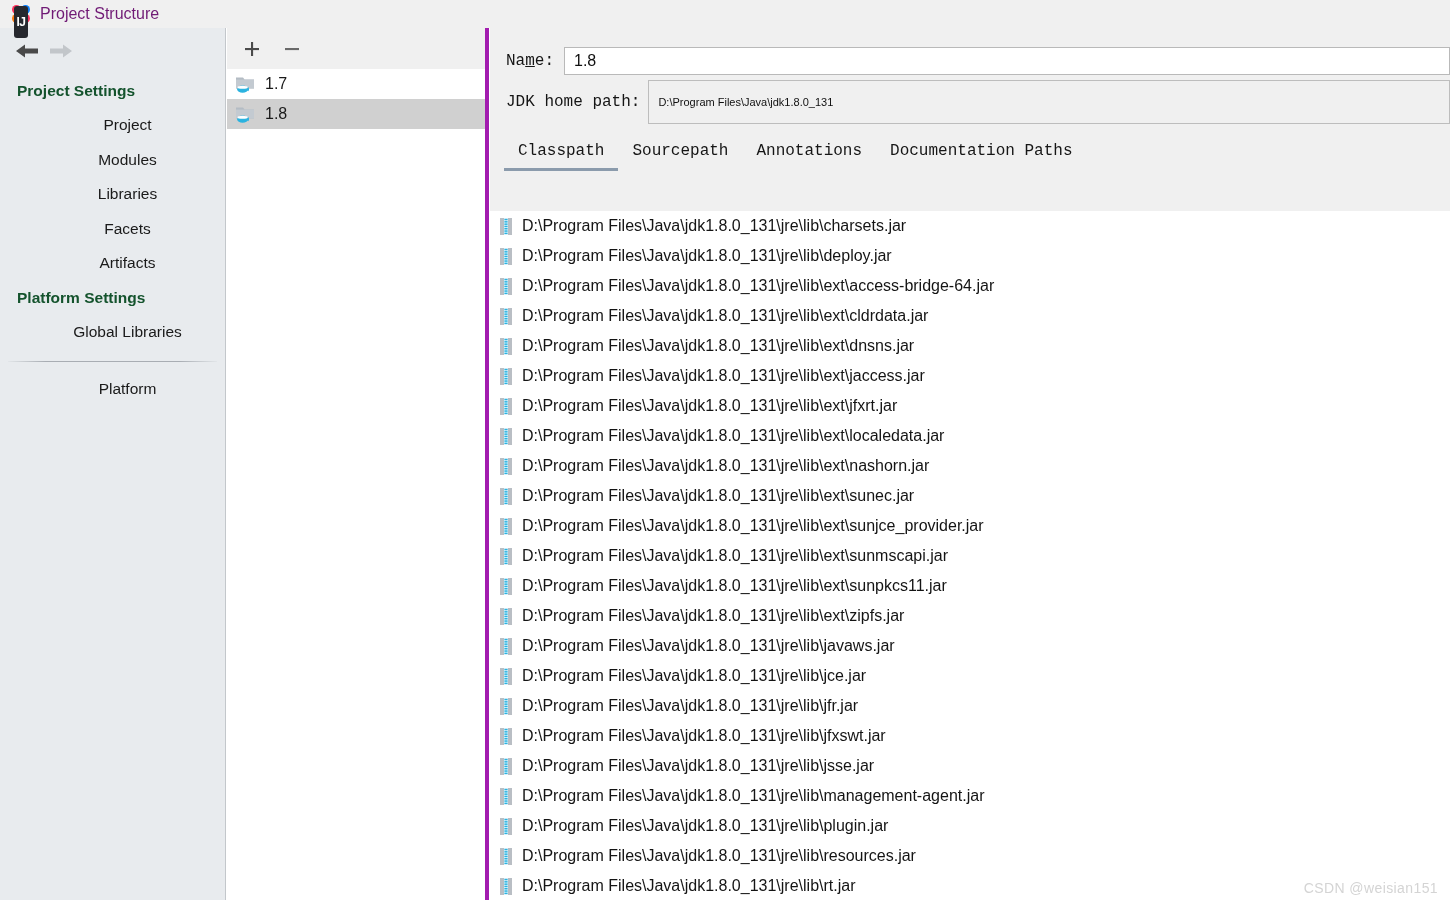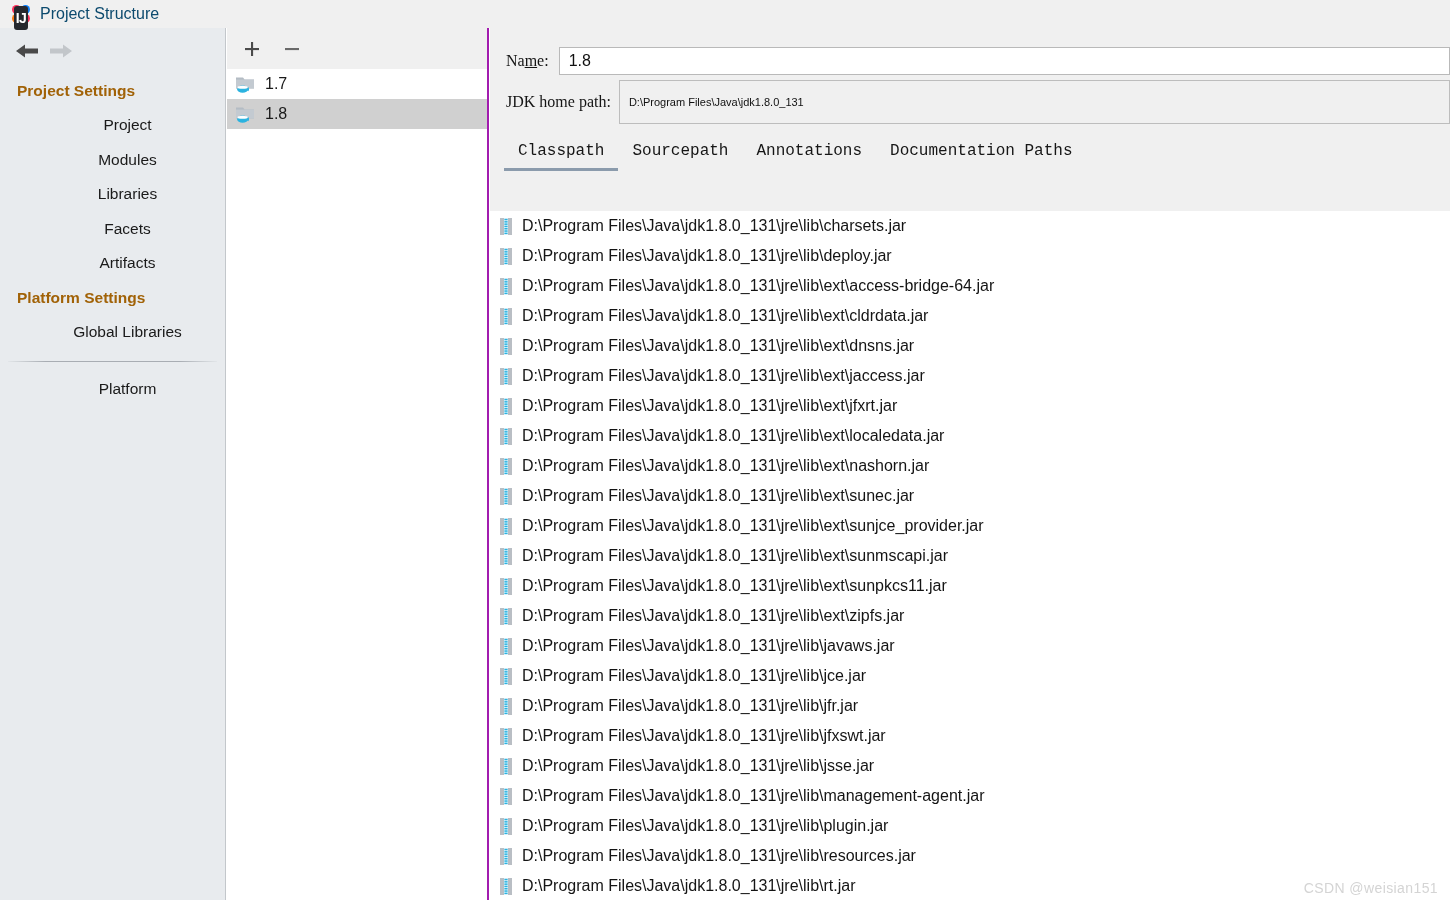--- a/index.html
+++ b/index.html
@@ -19,47 +19,47 @@
     display: flex; align-items: center;
   }
   #app-logo {
     width: 18px; height: 18px; margin-left: 12px; margin-right: 10px;
     position: relative; flex: 0 0 auto;
   }
   #app-logo .blob {
     position: absolute; border-radius: 50%; filter: blur(0.4px);
   }
   #app-logo .core {
-    position: absolute; left: 2px; top: 1px; width: 14px; height: 24px;
+    position: absolute; left: 2px; top: 1px; width: 14px; height: 32px;
     background: #26282e; border-radius: 3px;
-    color: #ffffff; font-size: 14px; font-weight: bold;
+    color: #ffffff; font-size: 12px; font-weight: bold;
     font-family: "Liberation Sans", sans-serif;
     display: flex; align-items: center; justify-content: center;
     letter-spacing: -0.5px; z-index: 3;
   }
   #title-text {
-    font-size: 16px; color: #0c4a6e; font-family: "Liberation Sans", sans-serif;
+    font-size: 16px; color: #701a75; font-family: "Liberation Sans", sans-serif;
   }
 
   
   #sidebar {
     position: absolute; left: 0; top: 28px; width: 226px; height: 872px;
     background: #e8ebee;
     border-right: 1px solid #c3c7cb;
   }
   #nav-arrows {
     height: 46px; display: flex; align-items: center; padding-left: 10px;
   }
   .nav-arrow {
     width: 34px; height: 30px; display: flex; align-items: center; justify-content: center;
   }
   .nav-arrow svg { display: block; }
 
   .group-title {
-    font-size: 15.5px; font-weight: bold; color: #a16207;
+    font-size: 15.5px; font-weight: bold; color: #14532d;
     padding: 0 0 0 17px; height: 34px; line-height: 34px;
     font-family: "Liberation Sans", sans-serif;
   }
   .nav-item {
     font-size: 15.5px; color: #1a1a1a;
     padding: 0 0 0 30px; height: 34.5px; line-height: 34.5px;
     font-family: "Liberation Sans", sans-serif;
     white-space: nowrap;
     text-align: center;
   }
@@ -68,21 +68,21 @@
   }
   #sidebar-separator {
     margin: 12px 8px 10px 8px; height: 1px;
     background: linear-gradient(to right, rgba(190,195,200,0.15), rgba(165,170,176,0.95) 18%, rgba(165,170,176,0.95) 82%, rgba(190,195,200,0.15));
   }
 
   
   #sdk-panel {
     position: absolute; left: 227px; top: 28px; width: 262px; height: 872px;
     background: #ffffff;
-    border-right: 2px solid #a21caf;
+    border-right: 4px solid #a21caf;
   }
   #sdk-toolbar {
     height: 41px; background: #f0f0f0;
     display: flex; align-items: center; padding-left: 12px; gap: 14px;
   }
   .tb-btn {
     width: 26px; height: 26px; display: flex; align-items: center; justify-content: center;
     color: #4b4b4b;
   }
   .sdk-row {
@@ -96,21 +96,21 @@
   
   #content {
     position: absolute; left: 490px; top: 28px; width: 960px; height: 872px;
     background: #f0f0f0;
   }
   .field-row { display: flex; align-items: center; height: 30px; }
   #name-row { margin-top: 18px; padding-left: 16px; }
   #jdk-row  { margin-top: 11px; padding-left: 16px; }
   .field-label {
     font-size: 16px; color: #151515; white-space: nowrap;
-    font-family: Liberation Serif, serif;
+    font-family: Liberation Mono, monospace;
   }
   .mnem { text-decoration: underline; }
   #name-input {
     margin-left: 10px; height: 28px; flex: 1 1 auto;
     background: #ffffff; border: 1px solid #b9b9b9;
     display: flex; align-items: center; padding-left: 9px;
     font-size: 16px; color: #101010;
     font-family: "Liberation Sans", sans-serif;
   }
   #jdk-input {

